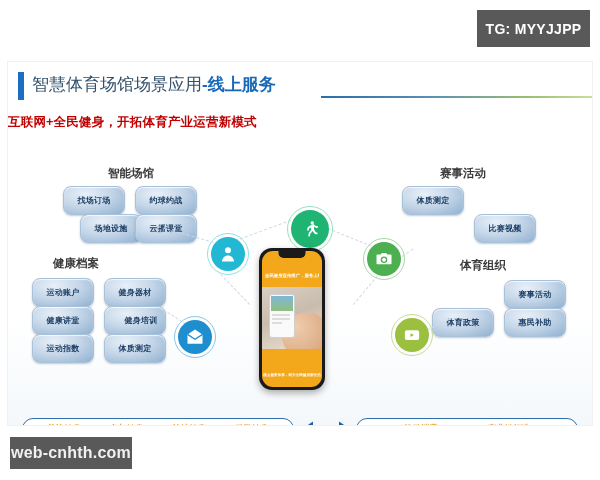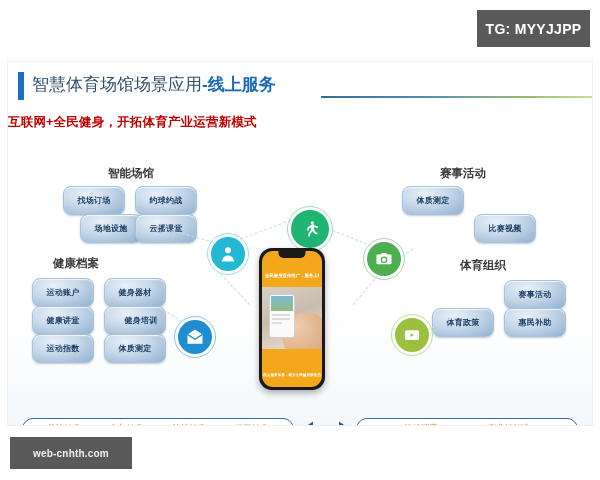--- a/index.html
+++ b/index.html
@@ -165,21 +165,21 @@
   #cap-right{ left:348px; top:356px; width:222px; padding:0 22px; }
 
   
   #dbl-arrow{ position:absolute; left:294px; top:358px; width:48px; height:18px; }
 
   
   #url-badge{
     position:absolute; left:10px; top:437px; width:122px; height:32px;
     background:#595959; color:#f0f0f0;
     display:flex; align-items:center; justify-content:center;
-    font-size:10px; font-weight:bold; letter-spacing:.2px;
+    font-size:16px; font-weight:bold; letter-spacing:.2px;
   }
 </style>
 </head>
 <body>
 
 <div id="tg-badge">
   <span>TG: MYYJJPP</span>
 </div>
 
 <div id="slide">

